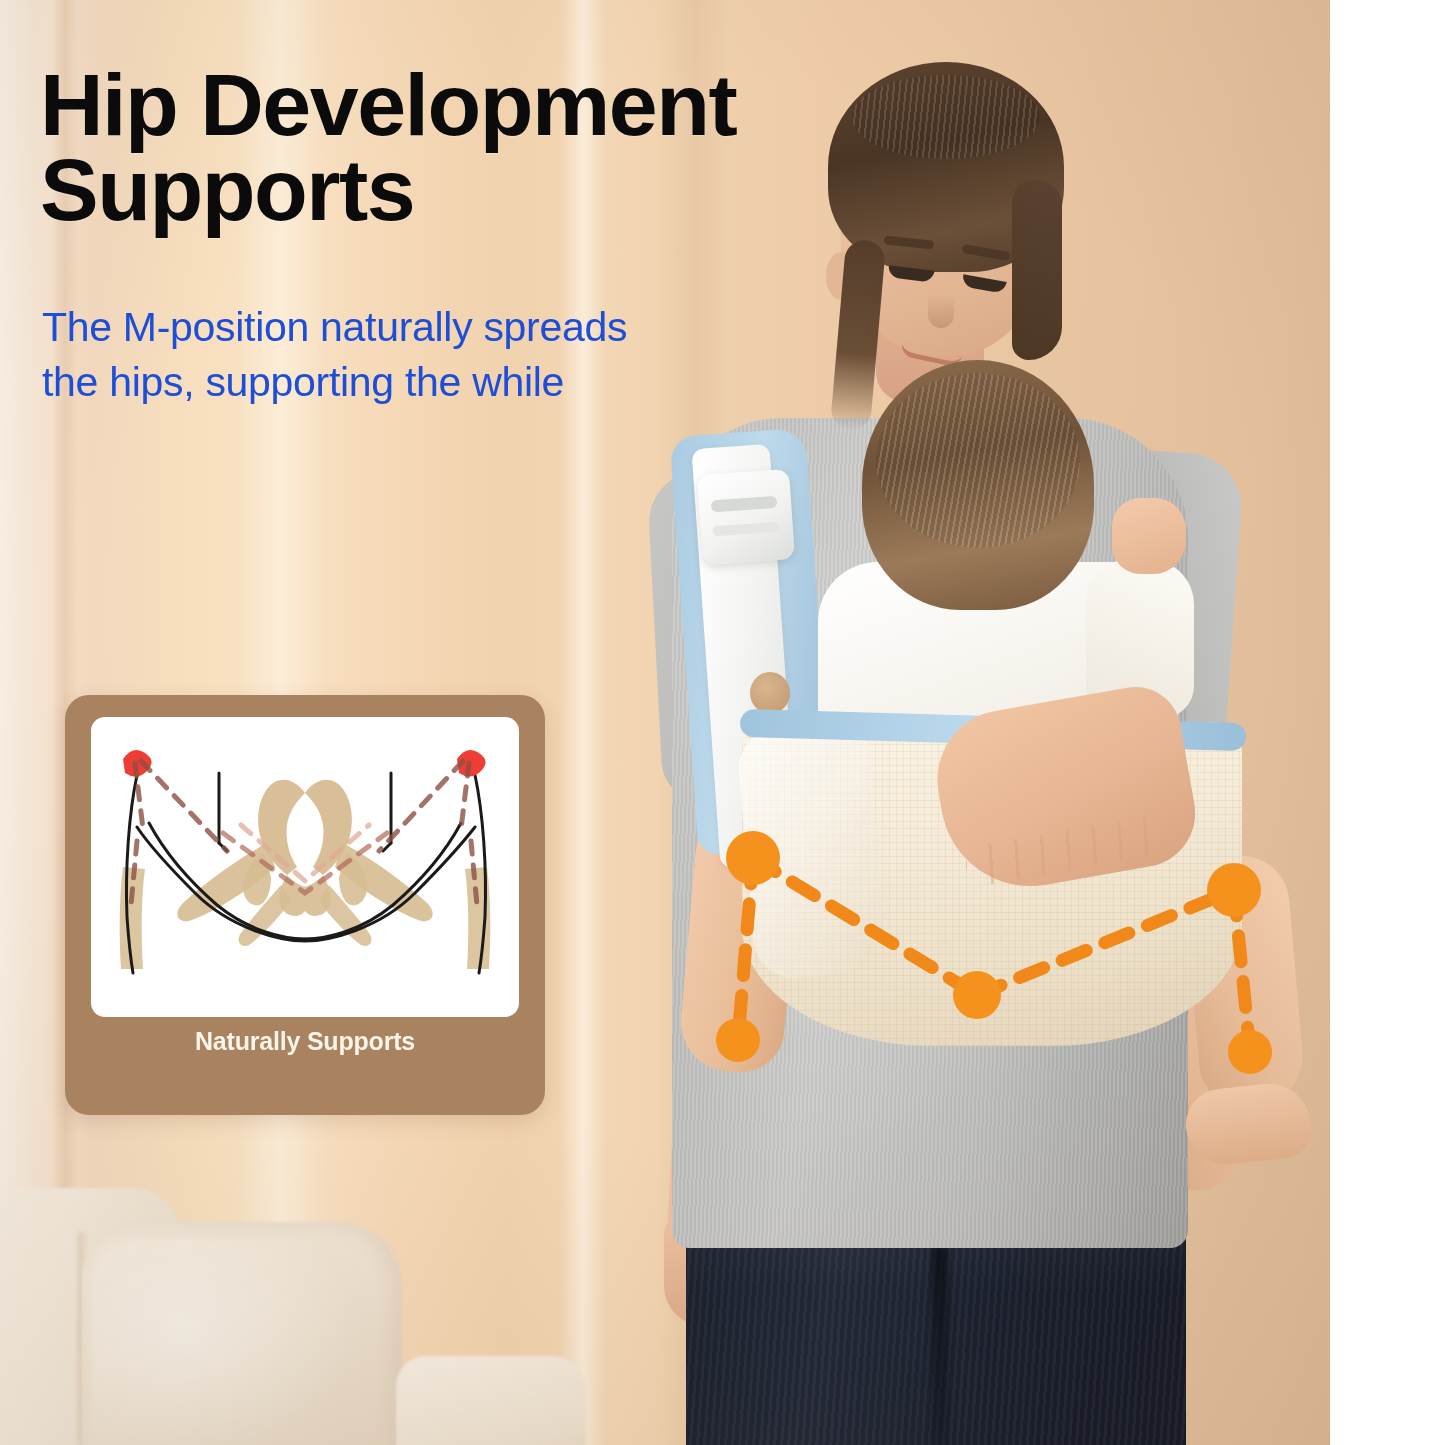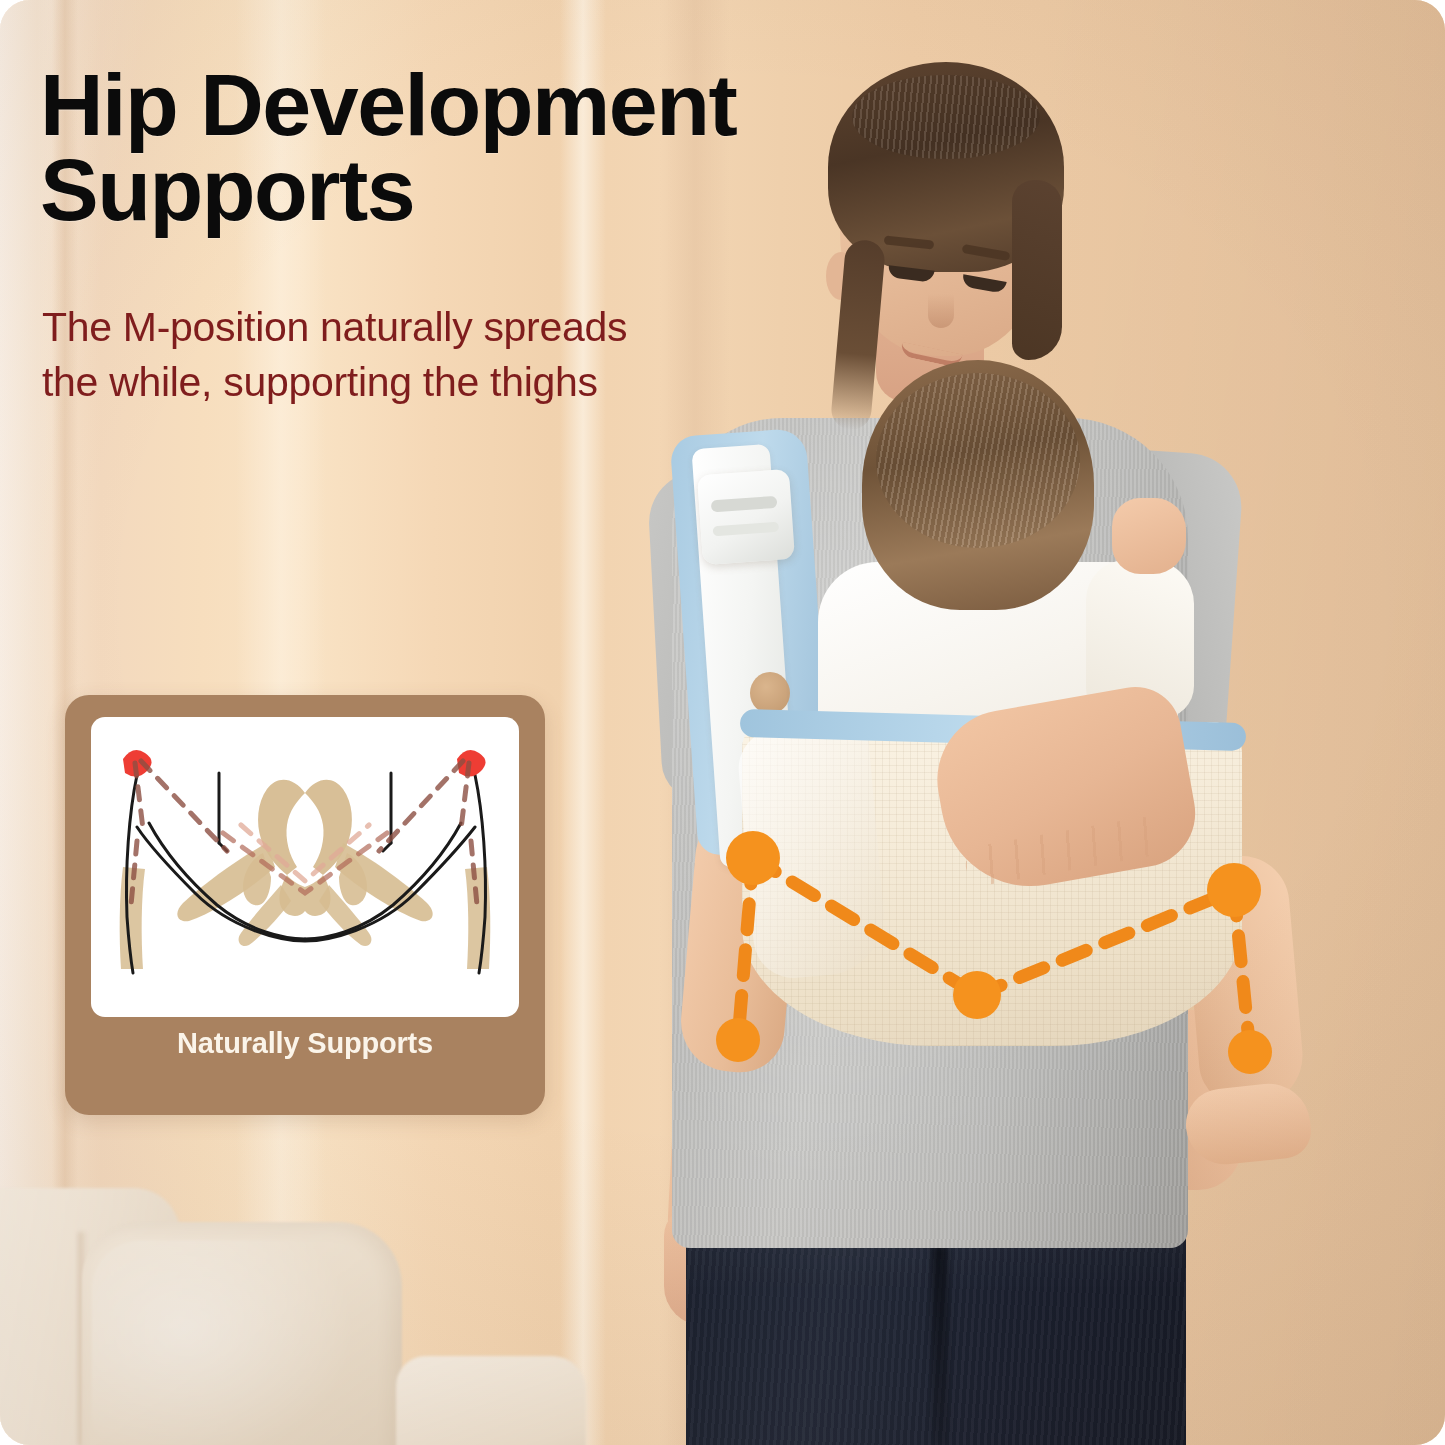--- a/index.html
+++ b/index.html
@@ -2,24 +2,23 @@
 <html><head>
 <meta charset="utf-8">
 <title>Hip Development Support</title>
 <style>
   * { margin:0; padding:0; box-sizing:border-box; }
   html,body { background:#ffffff; }
   body { font-family:"Liberation Sans", sans-serif; }
 
   #stage {
     position:relative;
-    width:1445px; height:1445px;
+    width:1330px; height:1445px;
     overflow:hidden;
     background:#F2DCC4;
-    border-radius:30px;
   }
 
   
   .photo-bg {
     position:absolute; inset:0;
     background:
       linear-gradient(100deg,
         rgba(255,255,255,.55) 0%,
         rgba(255,255,255,.12) 4%,
         rgba(255,255,255,0) 9%,
@@ -312,21 +311,21 @@
   .headline {
     position:absolute; left:40px; top:62px; width:800px;
     font-size:88px; line-height:.97; font-weight:bold; letter-spacing:-1.5px;
     color:#0B0B0B;
     font-family:"Liberation Sans", sans-serif;
     text-shadow:0 1px 0 rgba(255,255,255,.25);
   }
   .subcopy {
     position:absolute; left:42px; top:300px; width:740px;
     font-size:41px; line-height:1.33; font-weight:500; letter-spacing:-.3px;
-    color:#7f1d1d;
+    color:#1d4ed8;
     font-family:"Liberation Sans", sans-serif;
   }
 
   
   .card {
     position:absolute; left:65px; top:695px; width:480px; height:420px;
     background:#A98260;
     border-radius:24px;
     box-shadow:0 6px 20px rgba(120,85,55,.18);
     overflow:hidden;
@@ -334,21 +333,21 @@
   .card-inner {
     position:absolute; left:26px; top:22px; width:428px; height:300px;
     background:#FFFFFF;
     border-radius:14px;
     overflow:hidden;
   }
   .card-caption {
     position:absolute; left:0; right:0; top:332px;
     text-align:center;
     color:#FBF4E9;
-    font-size:29px; line-height:1.17; font-weight:bold;
+    font-size:25px; line-height:1.17; font-weight:bold;
     letter-spacing:-.2px;
     font-family:"Liberation Sans", sans-serif;
   }
 </style>
 </head>
 <body>
 
 <div id="stage">
 
   <div class="photo-bg"></div>
@@ -422,21 +421,21 @@
       <circle cx="1250" cy="1052" r="22" fill="#F5921E"></circle>
     </svg>
 
   <div class="headline">
     <div>Hip Development</div>
     <div>Supports</div>
   </div>
 
   <div class="subcopy">
     <div>The M-position naturally spreads</div>
-    <div>the while, supporting the thighs</div>
+    <div>the hips, supporting the while</div>
   </div>
 
   <div class="card">
     <div class="card-inner">
       <svg id="anatomy-svg" viewBox="0 0 428 300" width="428" height="300">
           <path d="M214 76 C203 60 186 58 176 72 C166 86 165 106 170 122 C175 138 186 150 196 158 L206 150 C198 138 194 122 196 108 C198 94 206 84 214 76 Z" fill="#D6BC91" opacity=".95"></path>
           <path d="M214 76 C225 60 242 58 252 72 C262 86 263 106 258 122 C253 138 242 150 232 158 L222 150 C230 138 234 122 232 108 C230 94 222 84 214 76 Z" fill="#D6BC91" opacity=".95"></path>
           <path d="M196 158 C190 168 186 180 190 190 C195 200 208 202 214 194 C220 202 233 200 238 190 C242 180 238 168 232 158 C226 166 214 170 214 170 C214 170 202 166 196 158 Z" fill="#D6BC91" opacity=".9"></path>
           <path d="M172 136 C160 142 152 156 152 170 C152 182 160 190 168 188 C176 186 180 172 180 160 Z" fill="#D6BC91" opacity=".88"></path>
           <path d="M256 136 C268 142 276 156 276 170 C276 182 268 190 260 188 C252 186 248 172 248 160 Z" fill="#D6BC91" opacity=".88"></path>

